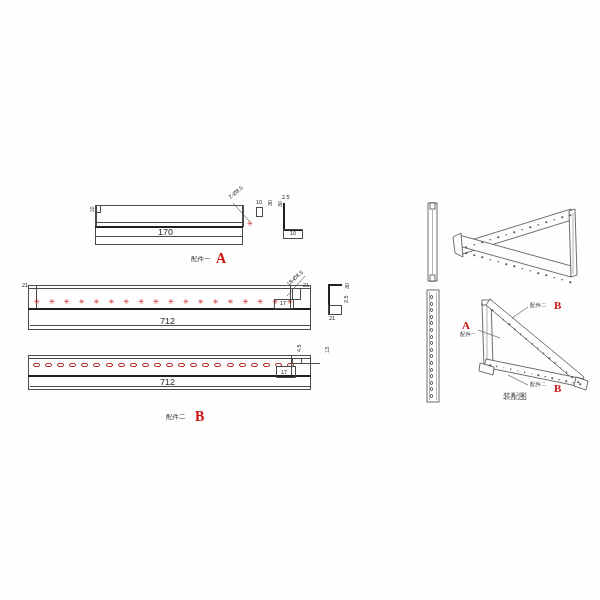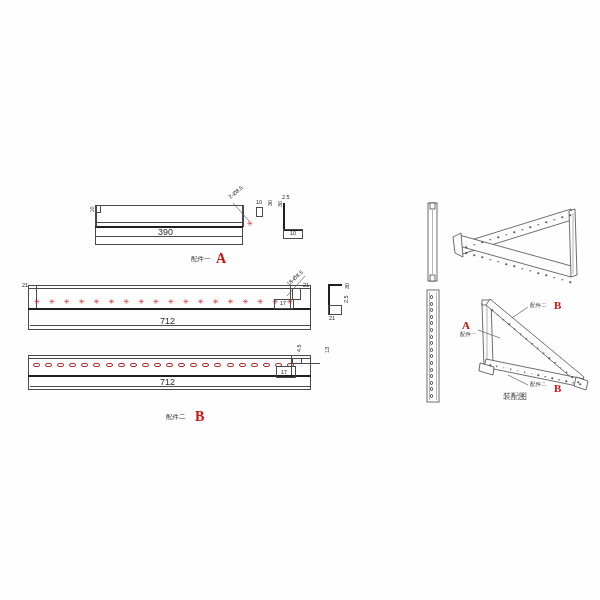--- a/index.html
+++ b/index.html
@@ -66,21 +66,21 @@
     <div>
       <div class="ln v1" style="left:283px;top:203px;height:28px;background:#1f1f1f;width:2px;"></div>
       <div class="ln h1" style="left:283px;top:229px;width:20px;background:#1f1f1f;height:2px;"></div>
       <div class="box" style="left:283px;top:229px;width:20px;height:10px;"></div>
       <div class="lbl dim" style="left:282px;top:195px;font-size:5.5px;">2.5</div>
       <div class="lbl dim" style="left:290px;top:231px;font-size:5.5px;">10</div>
       <div class="lbl dim" style="left:278px;top:207px;font-size:5.5px;transform:rotate(-90deg);transform-origin:left top;">30</div>
     </div>
 
     <div class="ln h1" style="left:96px;top:236px;width:146px;"></div>
-    <div class="lbl dim-big" style="left:158px;top:228px;">390</div>
+    <div class="lbl dim-big" style="left:158px;top:228px;">170</div>
 
     <div class="lbl cn" style="left:191px;top:256px;">配件一</div>
     <div class="lbl redtag" style="left:216px;top:252px;">A</div>
   </div>
 
   <div>
 
     <div class="box" style="left:28px;top:285px;width:283px;height:45px;"></div>
     <div class="ln h1" style="left:28px;top:288px;width:283px;"></div>
     <div class="ln thick" style="left:28px;top:308px;width:283px;"></div>

